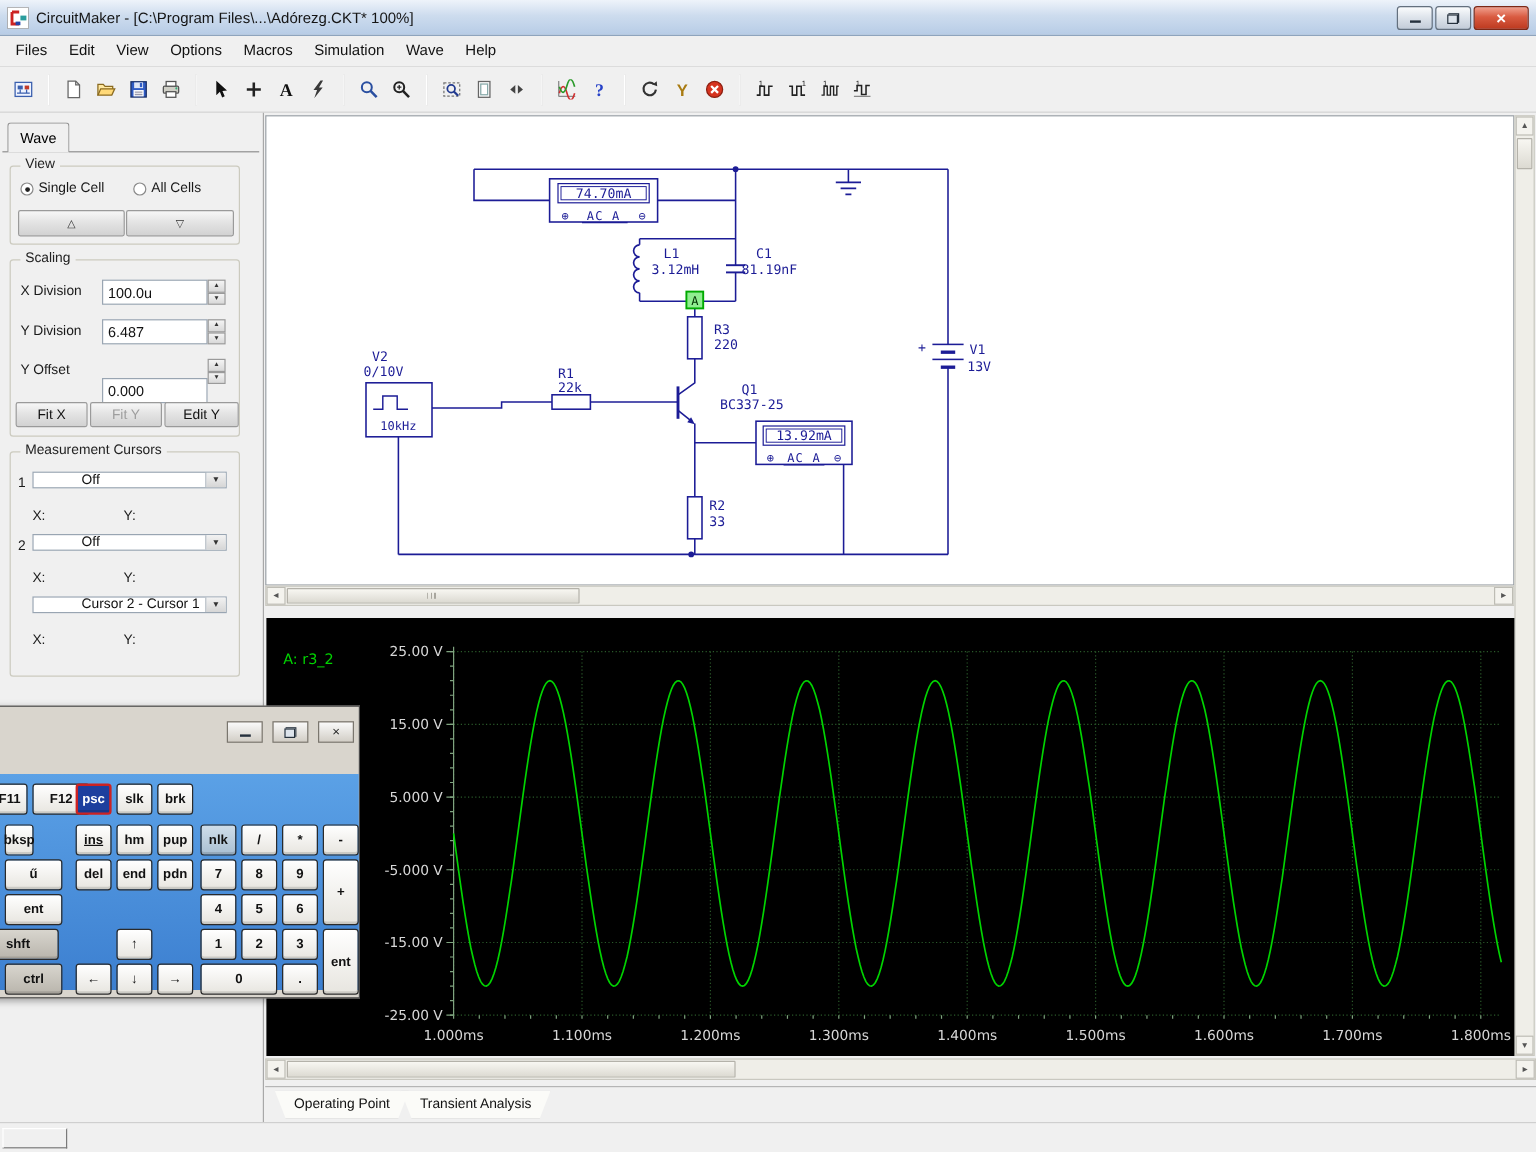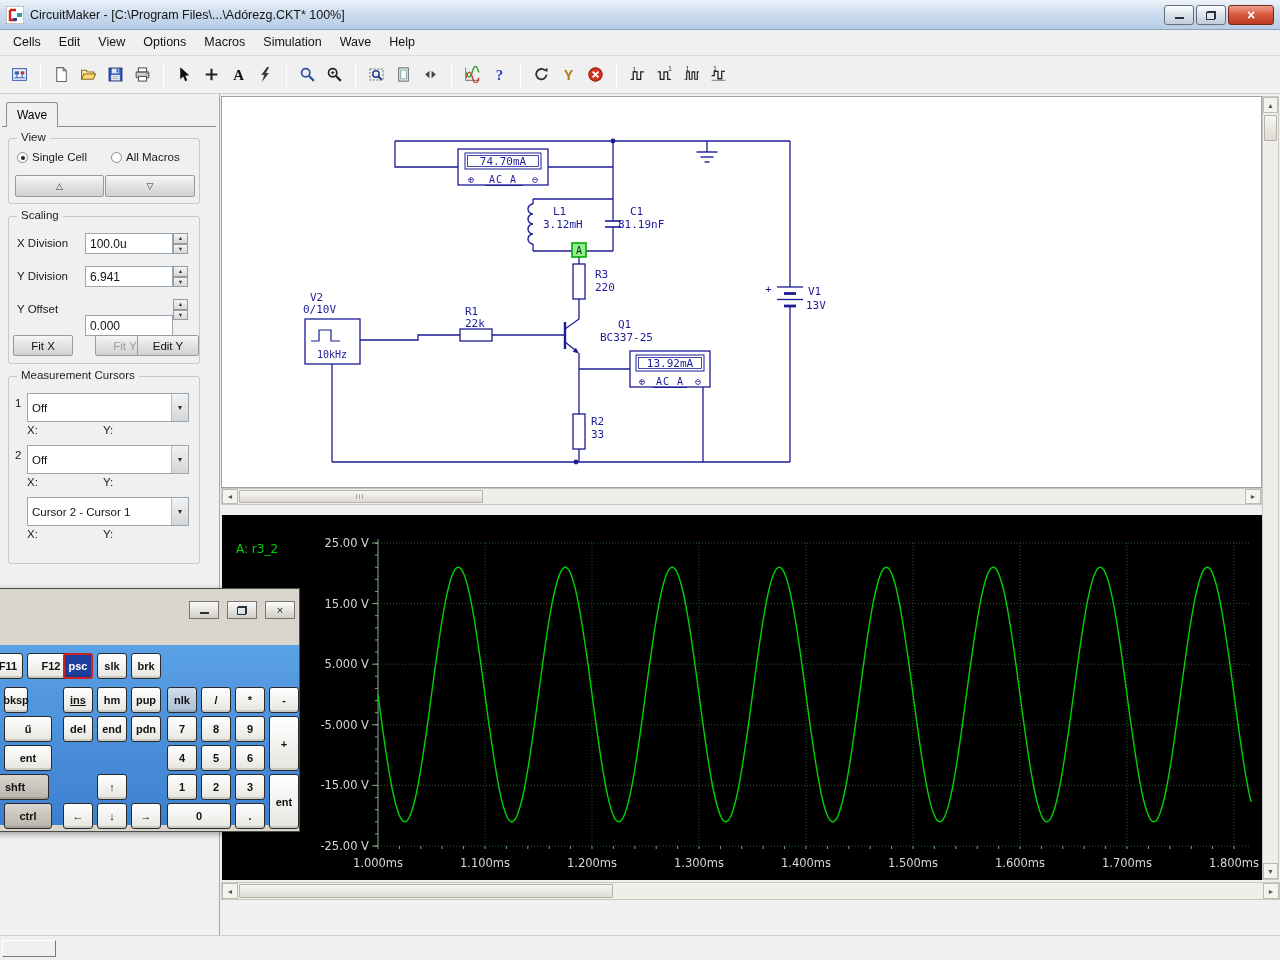--- a/index.html
+++ b/index.html
@@ -48,27 +48,27 @@
     font-size:11.5px; color:#222; white-space:nowrap; }
   .groupbox .lbl, .groupbox .radio, .groupbox .btn, .groupbox .textbox, .groupbox .spin, .groupbox .combo { position:absolute; }
   .lbl { font-size:11.5px; color:#1a1a1a; white-space:nowrap; }
   #grp-view { left:8px; top:44px; width:192px; height:66px; }
   #grp-scaling { left:8px; top:122px; width:192px; height:148px; }
   #grp-cursors { left:8px; top:282px; width:192px; height:188px; }
   .radio { width:11px; height:11px; border:1px solid #8a8a8a; border-radius:50%; background:#fff; }
   .radio.checked::after { content:""; position:absolute; left:2.5px; top:2.5px; width:4px; height:4px; border-radius:50%; background:#222; }
   .btn { background:linear-gradient(#f7f7f7,#e4e4e4 45%,#d2d2d2); border:1px solid #9a9a9a; border-radius:2px;
     font-size:11.5px; color:#111; display:flex; align-items:center; justify-content:center; }
-  .btn--disabled { color:#9e9e9e;margin-left:20px; }
+  .btn--disabled { color:#9e9e9e; }
   .tri { font-size:9px; color:#333; line-height:1; }
   .textbox { background:#fff; border:1px solid #99a5b2; font-size:12px; padding:3px 0 0 4px; color:#111; }
   .spin { display:flex; flex-direction:column; width:15px; height:21px; }
   .spin > div { flex:1; border:1px solid #9a9a9a; background:linear-gradient(#f4f4f4,#d8d8d8);
     font-size:5.5px; color:#333; display:flex; align-items:center; justify-content:center; }
-  .combo { height:29px; background:#fff; border:1px solid #99a5b2; font-size:11.5px; display:flex; align-items:center; }
+  .combo { height:14px; background:#fff; border:1px solid #99a5b2; font-size:11.5px; display:flex; align-items:center;padding-left:36px; }
   .combo .combo-value { flex:1; padding-left:4px; color:#111; white-space:nowrap; overflow:hidden; }
   .combo .combo-btn { width:17px; height:100%; border-left:1px solid #b5bcc4;
     background:linear-gradient(#f2f2f2,#d6d6d6); display:flex; align-items:center; justify-content:center;
     font-size:7px; color:#333; }
 
   
   .right-bg { position:absolute; left:220px; top:94px; width:1060px; height:841px; background:#f0f0f0; }
   .schem { position:absolute; left:221px; top:96px; width:1041px; height:392px; background:#fff; border:1px solid #9aa0a6; }
   .schem svg { position:absolute; left:0; top:0; }
 
@@ -132,21 +132,21 @@
       <div class="winbtn">
           <span class="g-restore"></span>
         </div>
       <div class="winbtn winbtn--close">
           <span>×</span>
         </div>
     </div>
   </div>
 
   <div class="menubar" id="menubar">
-      <span class="menu-item">Cells</span>
+      <span class="menu-item">Files</span>
       <span class="menu-item">Edit</span>
       <span class="menu-item">View</span>
       <span class="menu-item">Options</span>
       <span class="menu-item">Macros</span>
       <span class="menu-item">Simulation</span>
       <span class="menu-item">Wave</span>
       <span class="menu-item">Help</span>
     </div>
 
   <div class="toolbar" id="toolbar">
@@ -320,39 +320,39 @@
 
   <div class="left-panel">
     <div class="wave-tab">Wave</div>
     <div class="panel-frame-line"></div>
 
     <div class="groupbox" id="grp-view">
       <span class="legend">View</span>
       <span class="radio checked" style="left:8px;top:13px"></span>
       <span class="lbl" style="left:23px;top:12px">Single Cell</span>
       <span class="radio" style="left:102px;top:13px"></span>
-      <span class="lbl" style="left:117px;top:12px">All Macros</span>
+      <span class="lbl" style="left:117px;top:12px">All Cells</span>
       <div class="btn" style="left:6px;top:36px;width:89px;height:22px">
           <span class="tri">△</span>
         </div>
       <div class="btn" style="left:96px;top:36px;width:90px;height:22px">
           <span class="tri">▽</span>
         </div>
     </div>
 
     <div class="groupbox" id="grp-scaling">
       <span class="legend">Scaling</span>
       <span class="lbl" style="left:8px;top:20px">X Division</span>
       <div class="textbox" style="left:76px;top:16px;width:88px;height:21px">100.0u</div>
       <div class="spin" style="left:164px;top:16px">
         <div>▲</div>
         <div>▼</div>
       </div>
       <span class="lbl" style="left:8px;top:53px">Y Division</span>
-      <div class="textbox" style="left:76px;top:49px;width:88px;height:21px">6.941</div>
+      <div class="textbox" style="left:76px;top:49px;width:88px;height:21px">6.487</div>
       <div class="spin" style="left:164px;top:49px">
         <div>▲</div>
         <div>▼</div>
       </div>
       <span class="lbl" style="left:8px;top:86px">Y Offset</span>
       <div class="textbox" style="left:76px;top:98px;width:88px;height:21px">0.000</div>
       <div class="spin" style="left:164px;top:82px">
         <div>▲</div>
         <div>▼</div>
       </div>
@@ -627,20 +627,24 @@
         <text x="14" y="38" fill="#00d400" font-size="12" font-family="DejaVu Sans, sans-serif">A: r3_2</text>
       </svg>
   </div>
 
   <div class="scrollbar" id="hscroll2">
     <div class="sb-btn" style="left:0;top:0;width:16px;height:16px">◄</div>
     <div class="sb-thumb" style="left:17px;top:1px;width:374px;height:14px"></div>
     <div class="sb-btn" style="right:0;top:0;width:16px;height:16px">►</div>
   </div>
 
+  <div class="tabs-row">
+    <div class="sheet-tab"><span>Operating Point</span></div>
+    <div class="sheet-tab"><span>Transient Analysis</span></div>
+  </div>
 
   <div class="statusbar">
     <div class="status-cell"></div>
   </div>
 
   <div class="kbd-window">
     <div class="kbd-bluearea"></div>
     <div class="kbd-body" id="kbd-body">
       <div class="kbdwinbtn" style="left:188px">
           <span class="g-min"></span>

